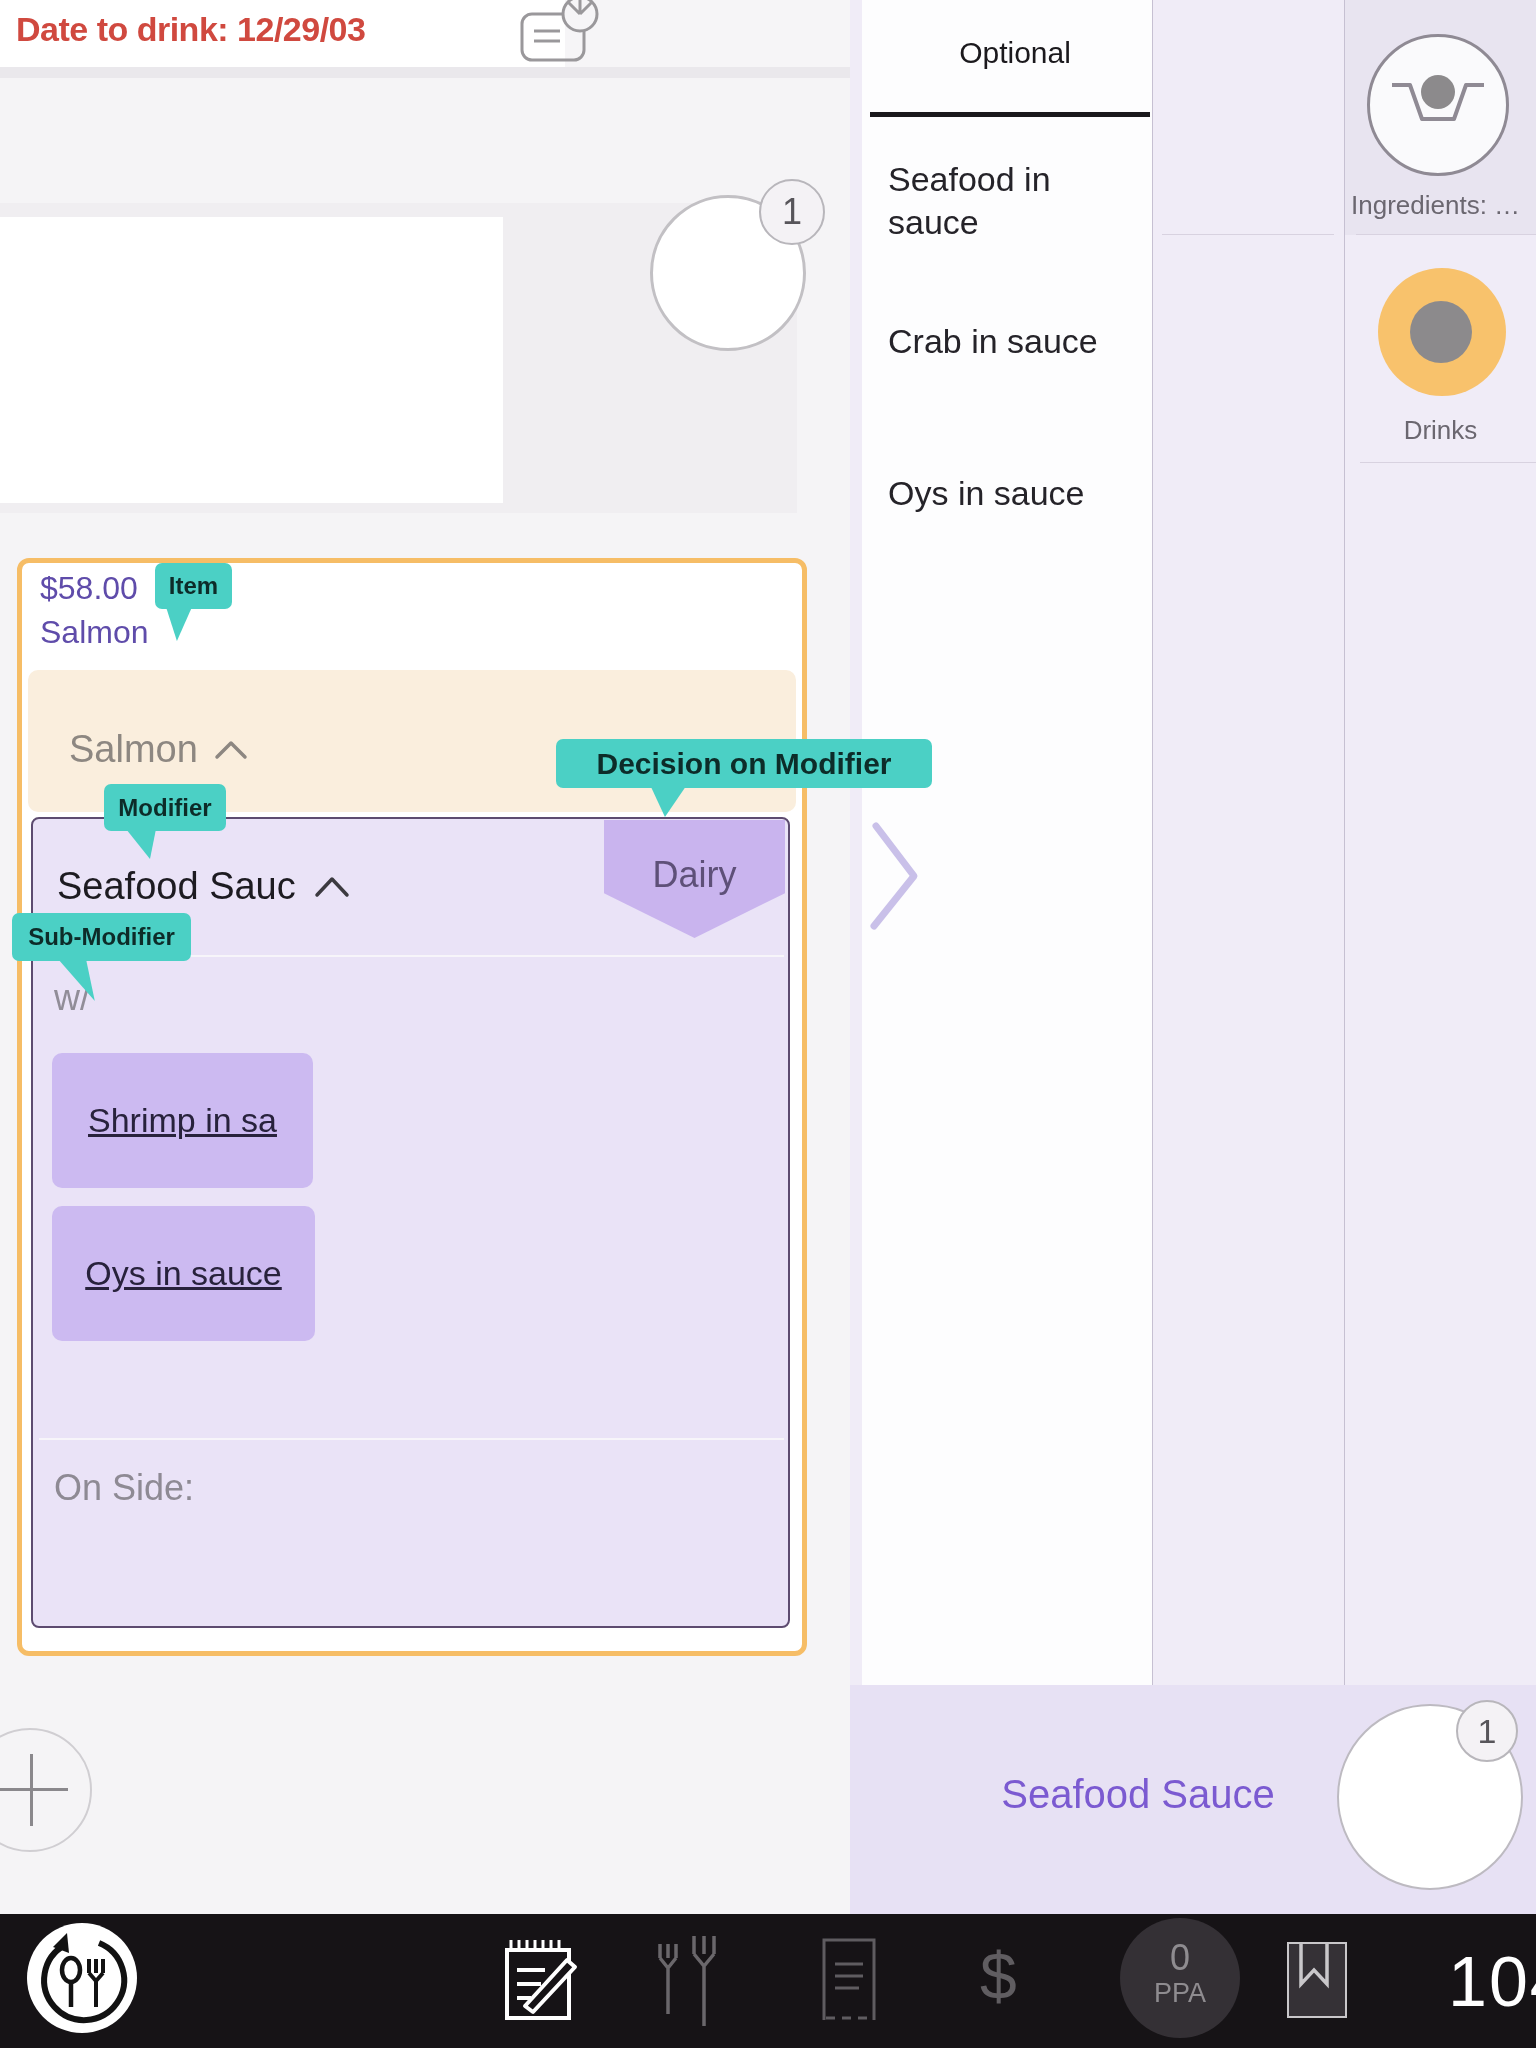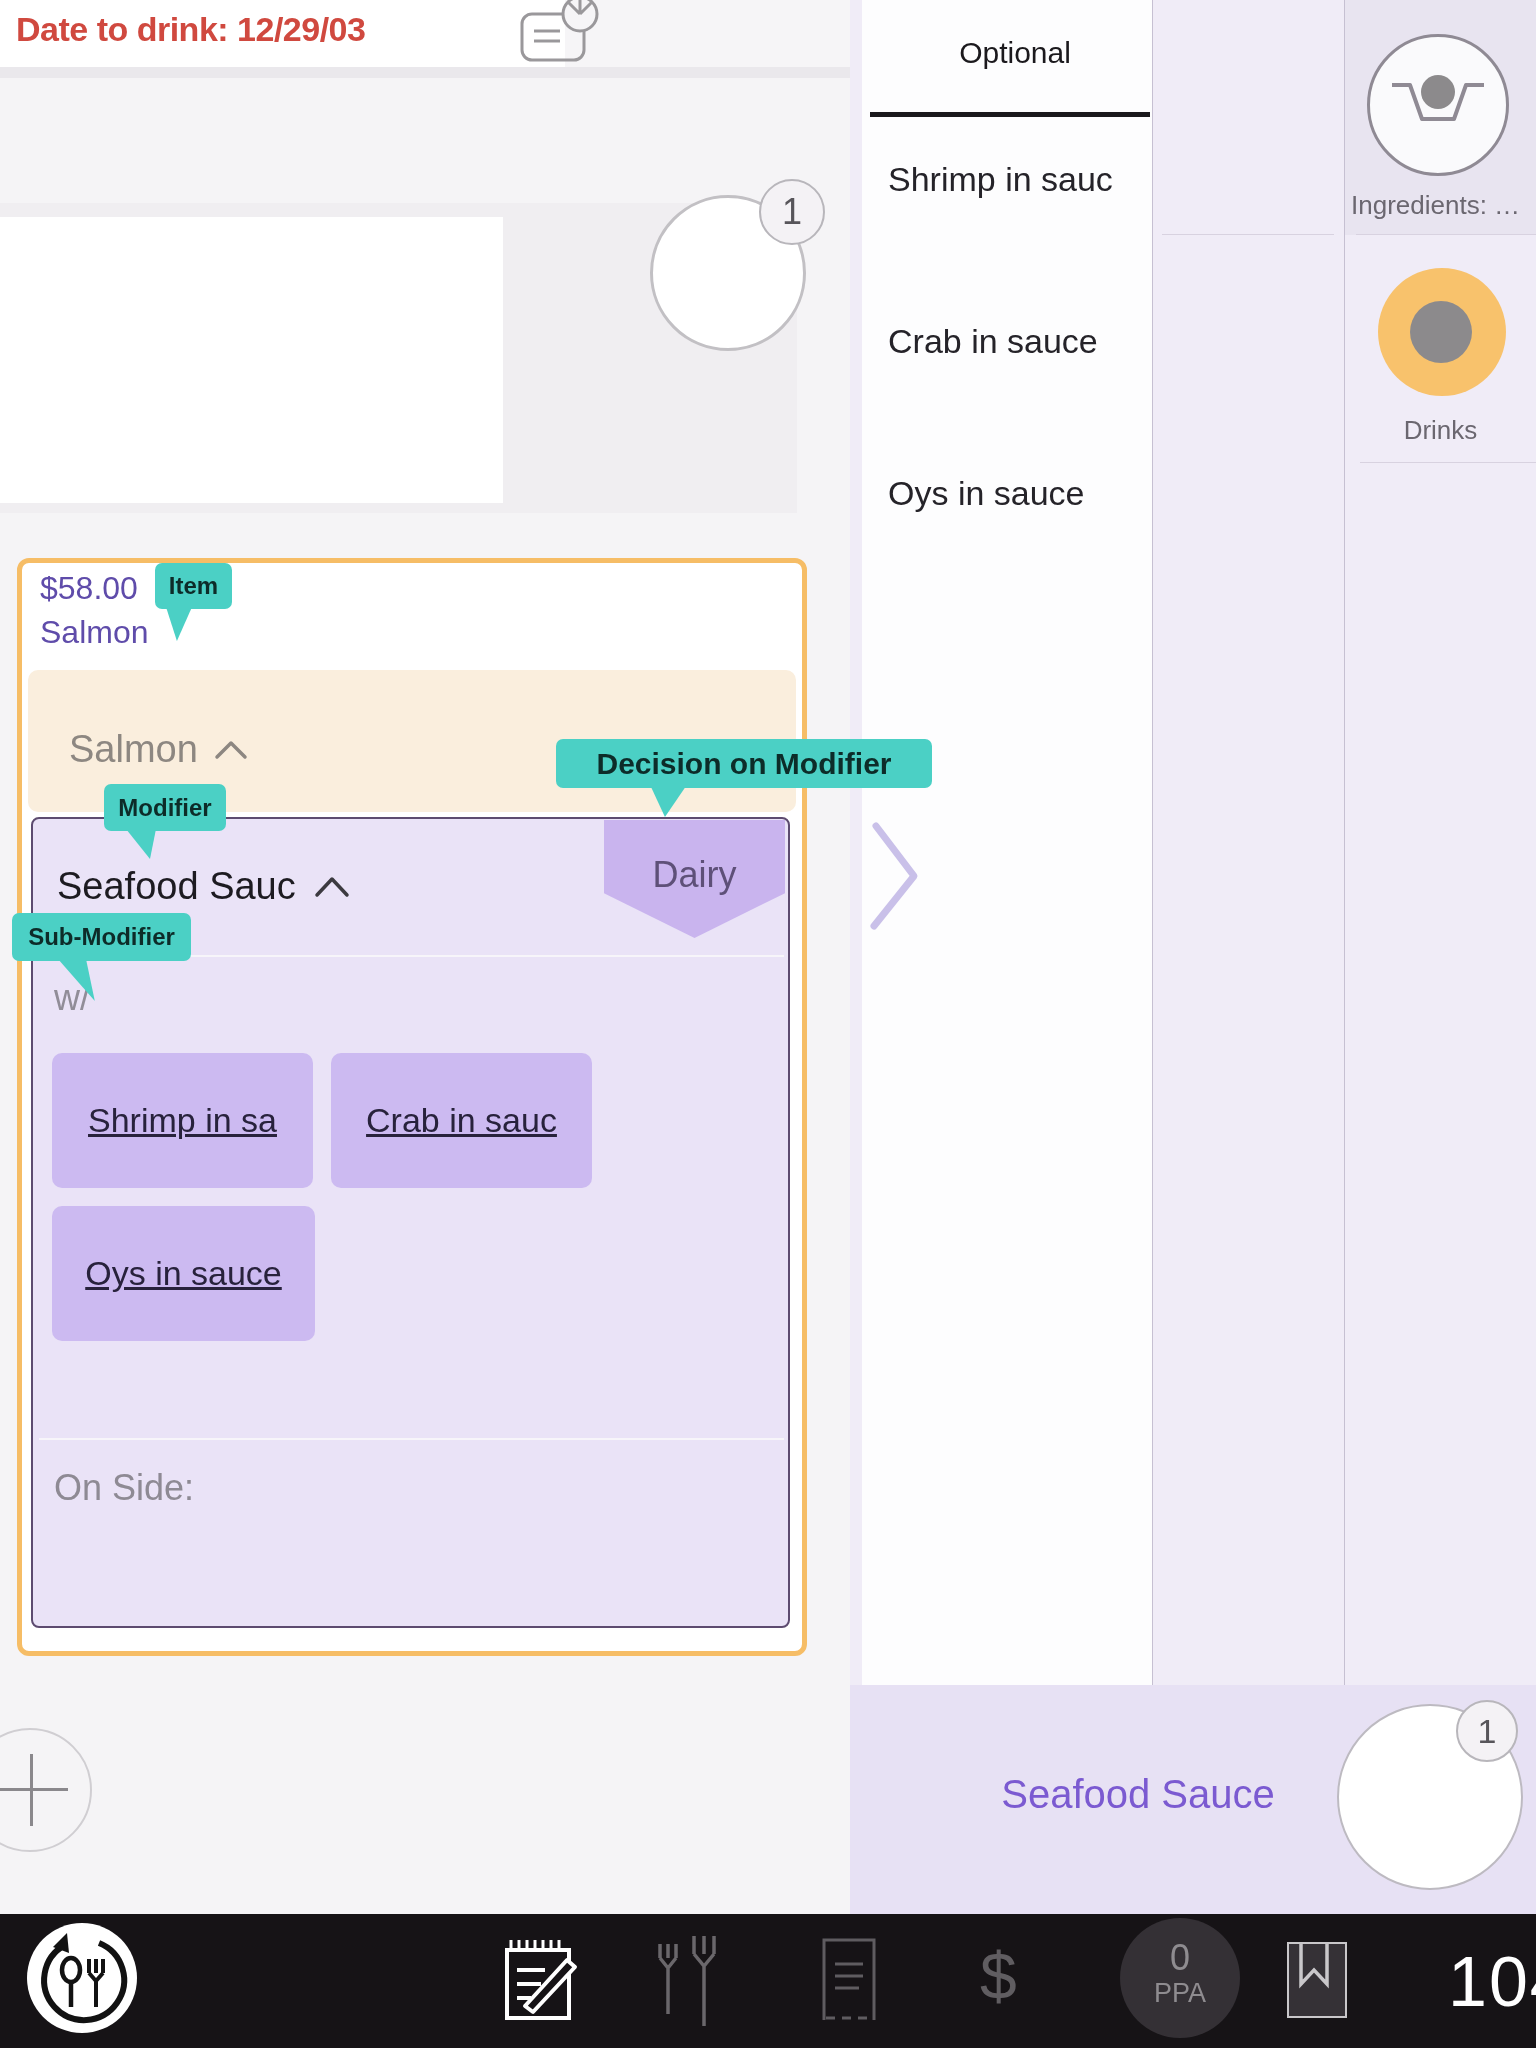--- a/index.html
+++ b/index.html
@@ -141,21 +141,20 @@
     </div>
     <div class="abs mod-title">
       <span>Seafood Sauc</span>
       <svg width="36" height="22" viewBox="0 0 36 22">
         <polyline points="3,19 18,3 33,19" fill="none" stroke="#3c3a40" stroke-width="3.5" stroke-linecap="round" stroke-linejoin="round"></polyline>
       </svg>
     </div>
     <div class="abs divider div1"></div>
     <div class="abs sub-label">w/</div>
     <div class="abs opt-btn btn1">Shrimp in sa</div>
-    <div class="abs opt-btn btn2">Crab in sauc</div>
     <div class="abs opt-btn btn3">Oys in sauce</div>
     <div class="abs divider div2"></div>
     <div class="abs onside">On Side:</div>
   </div>
 
   <div class="callout co-item">Item</div>
   <div class="tail co-item-tail"></div>
   <div class="callout co-mod">Modifier</div>
   <div class="tail co-mod-tail"></div>
   <div class="callout co-sub">Sub-Modifier</div>
@@ -164,21 +163,21 @@
   <div class="tail co-dec-tail"></div>
 
   <div class="abs plus-circle"></div>
   <div class="abs plus-h"></div>
   <div class="abs plus-v"></div>
 
   <div class="abs right-panel"></div>
   <div class="abs white-col"></div>
   <div class="abs opt-title">Optional</div>
   <div class="abs opt-underline"></div>
-  <div class="abs opt-item oi1">Shrimp in sauc</div>
+  <div class="abs opt-item oi1">Seafood in sauce</div>
   <div class="abs opt-item oi2">Crab in sauce</div>
   <div class="abs opt-item oi3">Oys in sauce</div>
 
   <svg class="abs chev" viewBox="0 0 54 112">
     <polyline points="8,6 46,56 6,106" fill="none" stroke="#c9c0e9" stroke-width="7" stroke-linecap="round" stroke-linejoin="round"></polyline>
   </svg>
 
   <div class="abs vline vl1"></div>
   <div class="abs vline vl2"></div>
 

